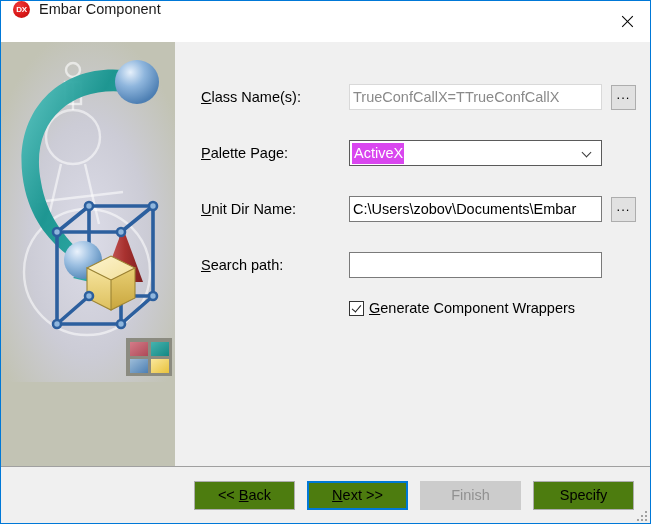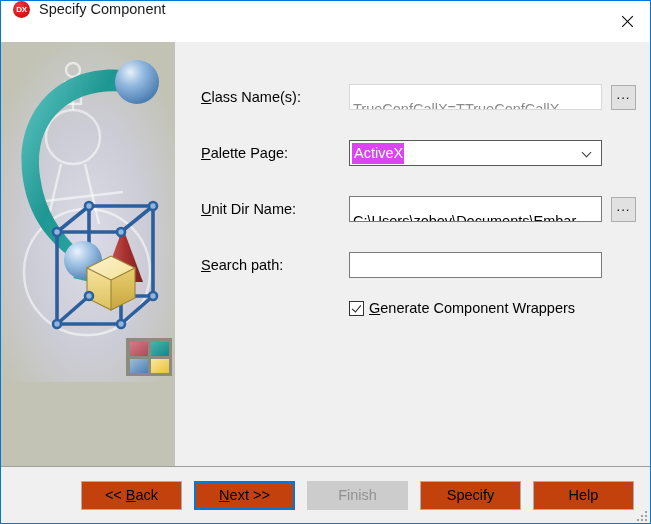--- a/index.html
+++ b/index.html
@@ -152,21 +152,21 @@
   }
   .textbox {
     box-sizing: border-box;
     height: 26px;
     flex: 1 1 auto;
     background: #ffffff;
     border: 1px solid #7a7a7a;
     font-size: 14.5px;
     color: #000000;
     line-height: 24px;
-    padding: 12px 3px;
+    padding: 0 3px;
     overflow: hidden;
     white-space: nowrap;
   }
   .textbox.readonly {
     border-color: #d9d9d9;
     color: #8a8a8a;
   }
   .ellipsis-btn {
     box-sizing: border-box;
     width: 25px;
@@ -255,21 +255,21 @@
     display: flex;
     align-items: center;
     justify-content: flex-end;
     padding-right: 16px;
   }
   .btn {
     box-sizing: border-box;
     width: 101px;
     height: 29px;
     margin-left: 12px;
-    background: #c2410c;
+    background: #4d7c0f;
     border: 1px solid #adadad;
     font-size: 14.5px;
     color: #000000;
     text-align: center;
     line-height: 27px;
     white-space: nowrap;
   }
   .btn u { text-decoration: underline; }
   .btn.default {
     border: 2px solid #0078d7;
@@ -294,21 +294,21 @@
     background: #a0a0a0;
   }
 </style>
 </head>
 <body>
 
 <div class="window">
 
   <div class="titlebar">
     <div class="app-icon">DX</div>
-    <div class="title-text">Specify Component</div>
+    <div class="title-text">Embar Component</div>
     <div class="close-btn">
       <div class="close-x"></div>
     </div>
   </div>
 
 
   <div class="body">
 
     <div class="illustration">
       <svg class="illu-svg" width="174" height="340" viewBox="0 0 174 340" xmlns="http://www.w3.org/2000/svg">
@@ -465,21 +465,20 @@
       </div>
 
     </div>
   </div>
 
   <div class="footer">
     <div class="btn">&lt;&lt; <u>B</u>ack</div>
     <div class="btn default"><u>N</u>ext &gt;&gt;</div>
     <div class="btn disabled">Finish</div>
     <div class="btn">Specify</div>
-    <div class="btn">Help</div>
     <div class="resize-grip">
       <i style="right:0;bottom:0"></i>
         <i style="right:4px;bottom:0"></i>
         <i style="right:8px;bottom:0"></i>
       <i style="right:0;bottom:4px"></i>
         <i style="right:4px;bottom:4px"></i>
       <i style="right:0;bottom:8px"></i>
     </div>
   </div>
 

